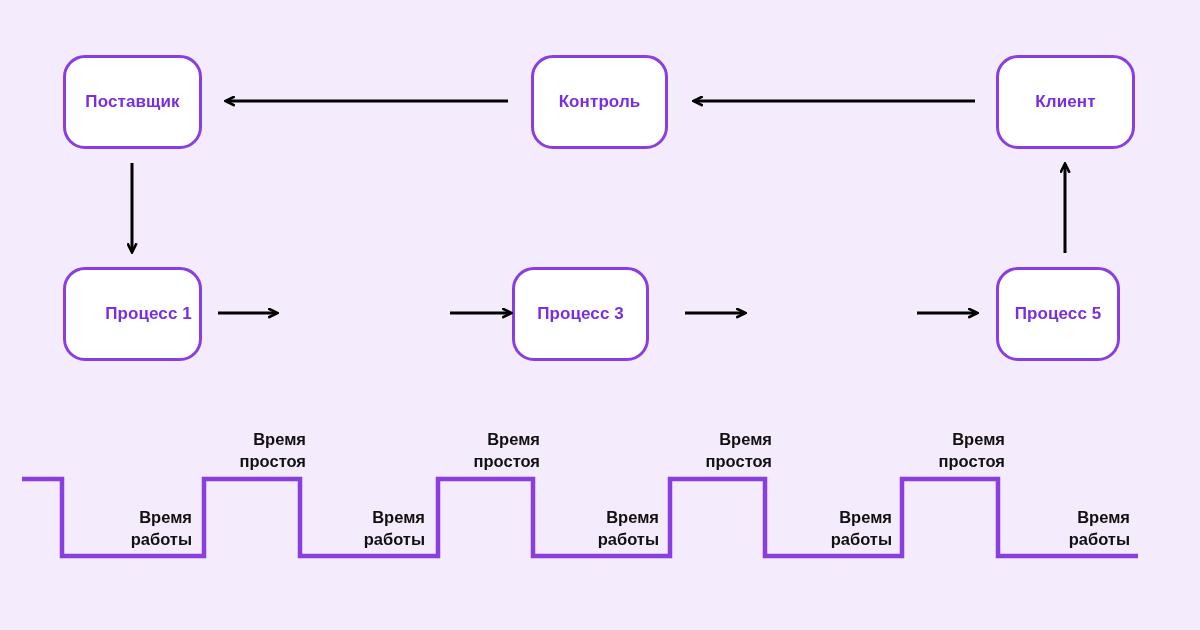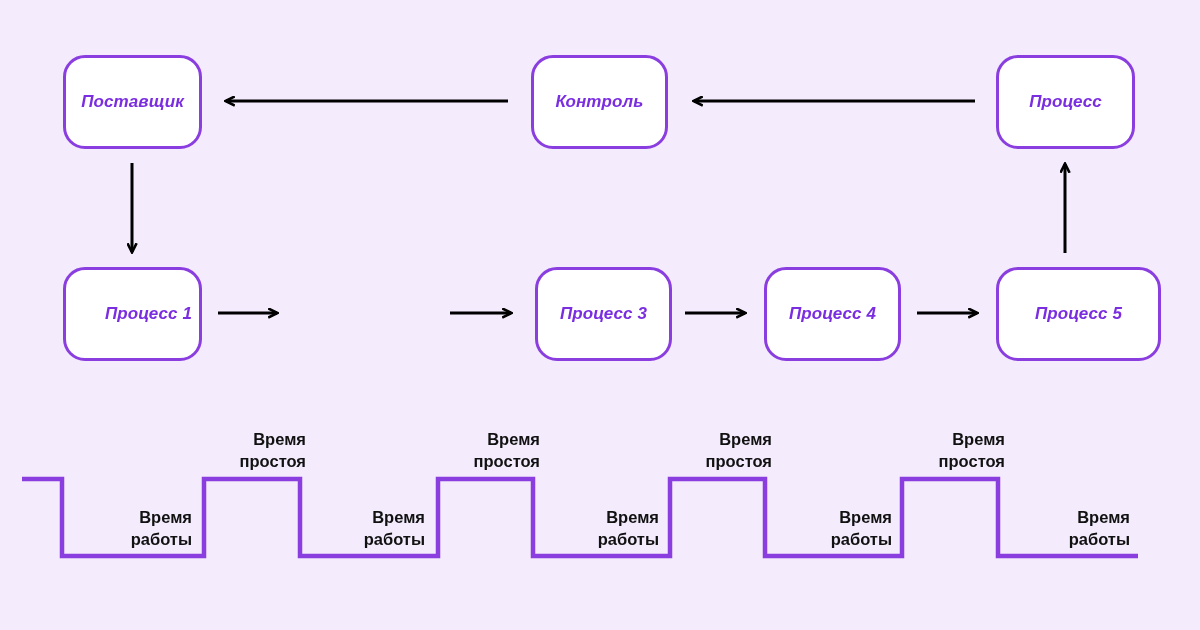--- a/index.html
+++ b/index.html
@@ -25,43 +25,42 @@
   
   .node {
     position: absolute;
     background: #ffffff;
     border: 3px solid #8b3ee0;
     border-radius: 22px;
     display: flex;
     align-items: center;
     justify-content: center;
     box-sizing: border-box;
-    font-style: italic;
   }
   .node-label {
     color: #7b2ee0;
     font-size: 17px;
     font-weight: bold;
     letter-spacing: 0.1px;
     white-space: nowrap;
   }
 
   
   .node.top      { top: 55px; height: 94px; }
   .node.bottom   { top: 267px; height: 94px; }
 
   .n-supplier { left: 63px;   width: 139px; }
   .n-control  { left: 531px;  width: 137px; align-items: center; }
   .n-client   { left: 996px;  width: 139px; }
 
   .n-p1 { left: 63px;   width: 139px; padding-left: 32px; }
   .n-p2 { left: 296px;  width: 137px; }
-  .n-p3 { left: 535px;  width: 137px; justify-content: center; }
+  .n-p3 { left: 512px;  width: 137px; justify-content: center; }
   .n-p4 { left: 764px;  width: 137px; }
-  .n-p5 { left: 996px;  width: 165px; }
+  .n-p5 { left: 996px;  width: 124px; }
 
   
   #overlay {
     position: absolute;
     left: 0;
     top: 0;
     width: 1200px;
     height: 630px;
     pointer-events: none;
   }
@@ -84,31 +83,28 @@
 
 <div id="canvas">
 
   <div class="node top n-supplier">
     <span class="node-label">Поставщик</span>
   </div>
   <div class="node top n-control">
     <span class="node-label">Контроль</span>
   </div>
   <div class="node top n-client">
-    <span class="node-label">Процесс</span>
+    <span class="node-label">Клиент</span>
   </div>
 
   <div class="node bottom n-p1">
     <span class="node-label">Процесс 1</span>
   </div>
   <div class="node bottom n-p3">
     <span class="node-label">Процесс 3</span>
-  </div>
-  <div class="node bottom n-p4">
-    <span class="node-label">Процесс 4</span>
   </div>
   <div class="node bottom n-p5">
     <span class="node-label">Процесс 5</span>
   </div>
 
   <svg id="overlay" viewBox="0 0 1200 630">
     <defs>
       <marker id="ah" markerWidth="11" markerHeight="11" refX="9.4" refY="5.5" orient="auto" markerUnits="userSpaceOnUse">
         <path d="M 0.6 0.9 L 9.8 5.5 L 0.6 10.1" fill="none" stroke="#000000" stroke-width="2.6" stroke-linecap="butt" stroke-linejoin="miter"></path>
       </marker>

